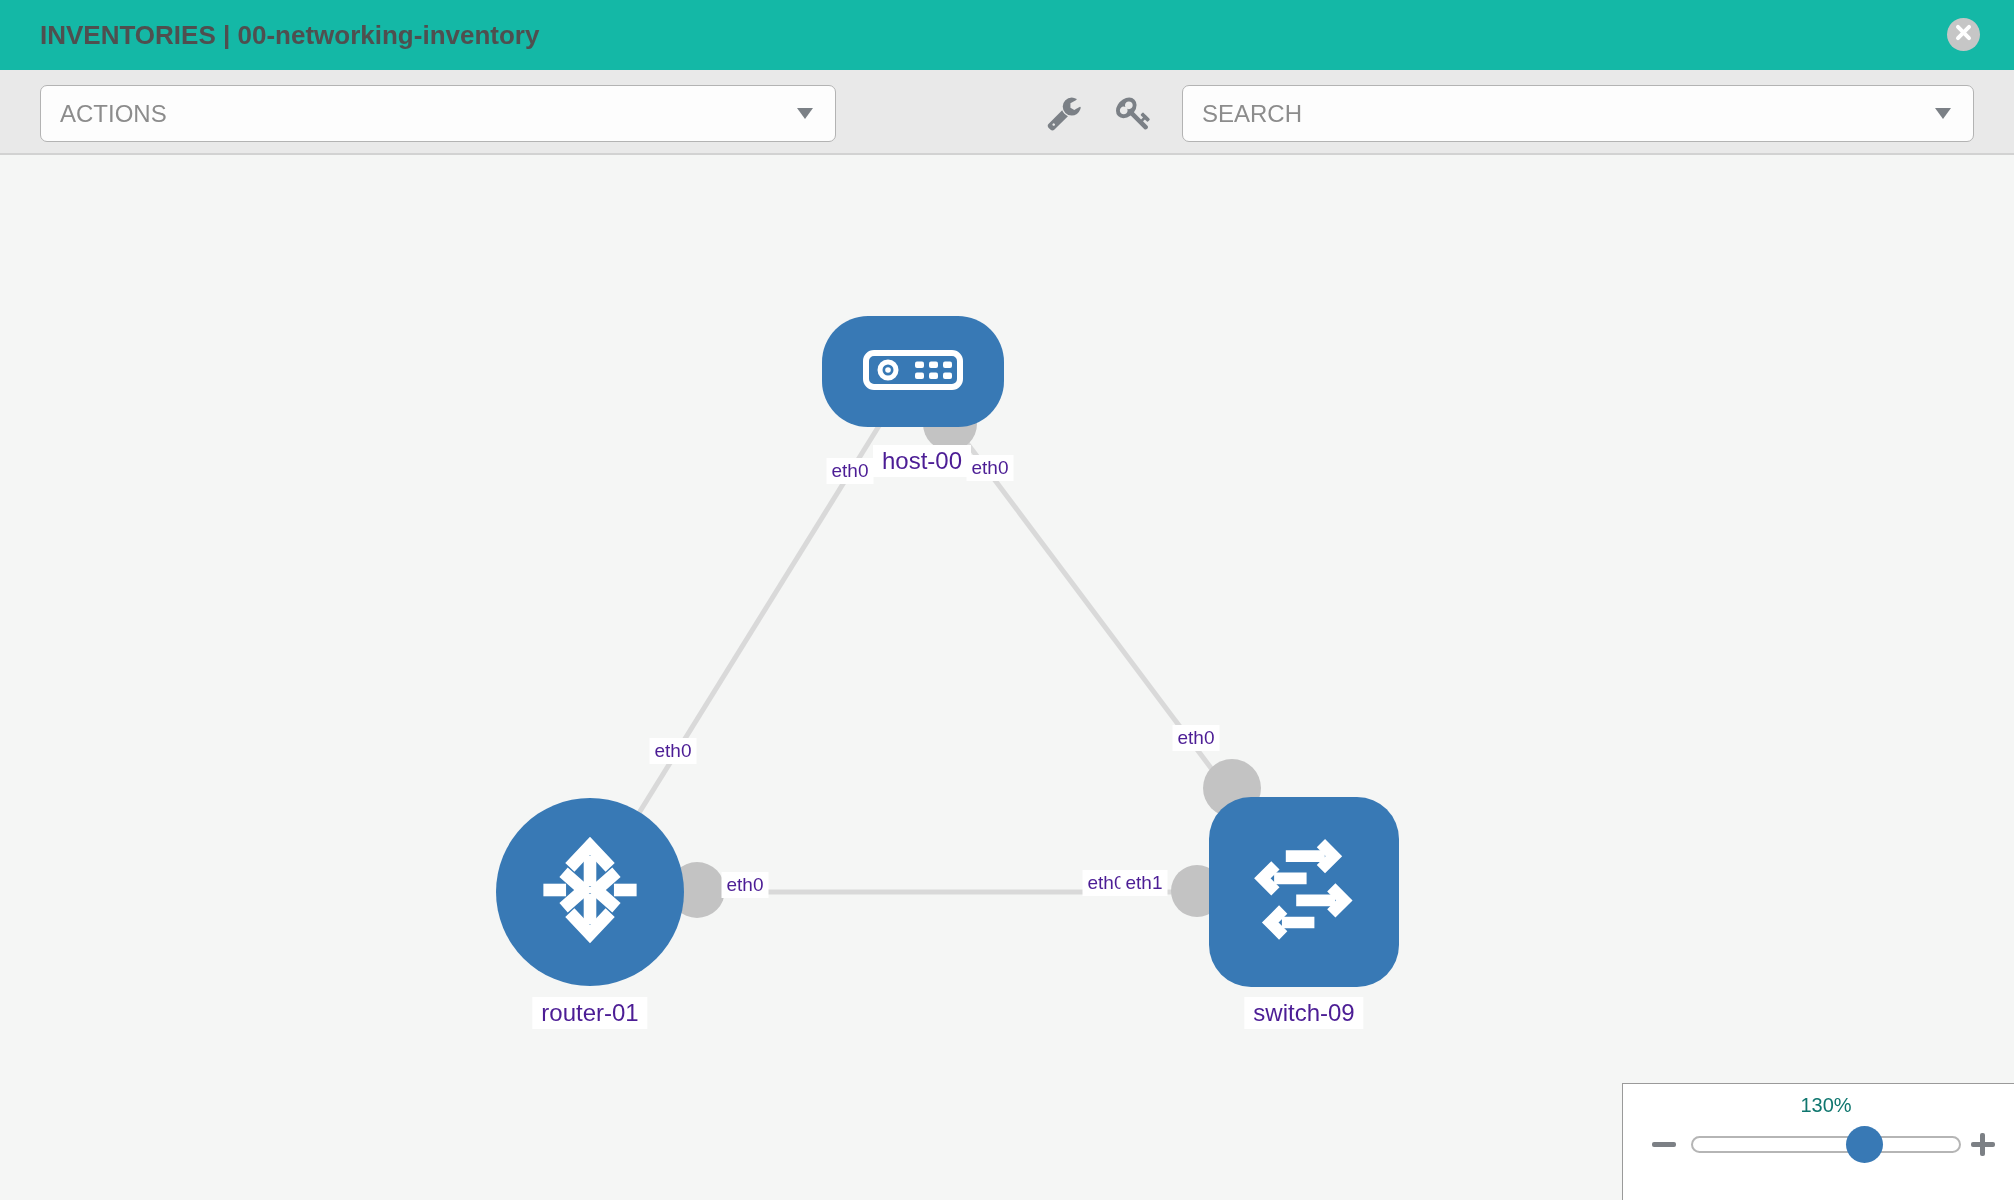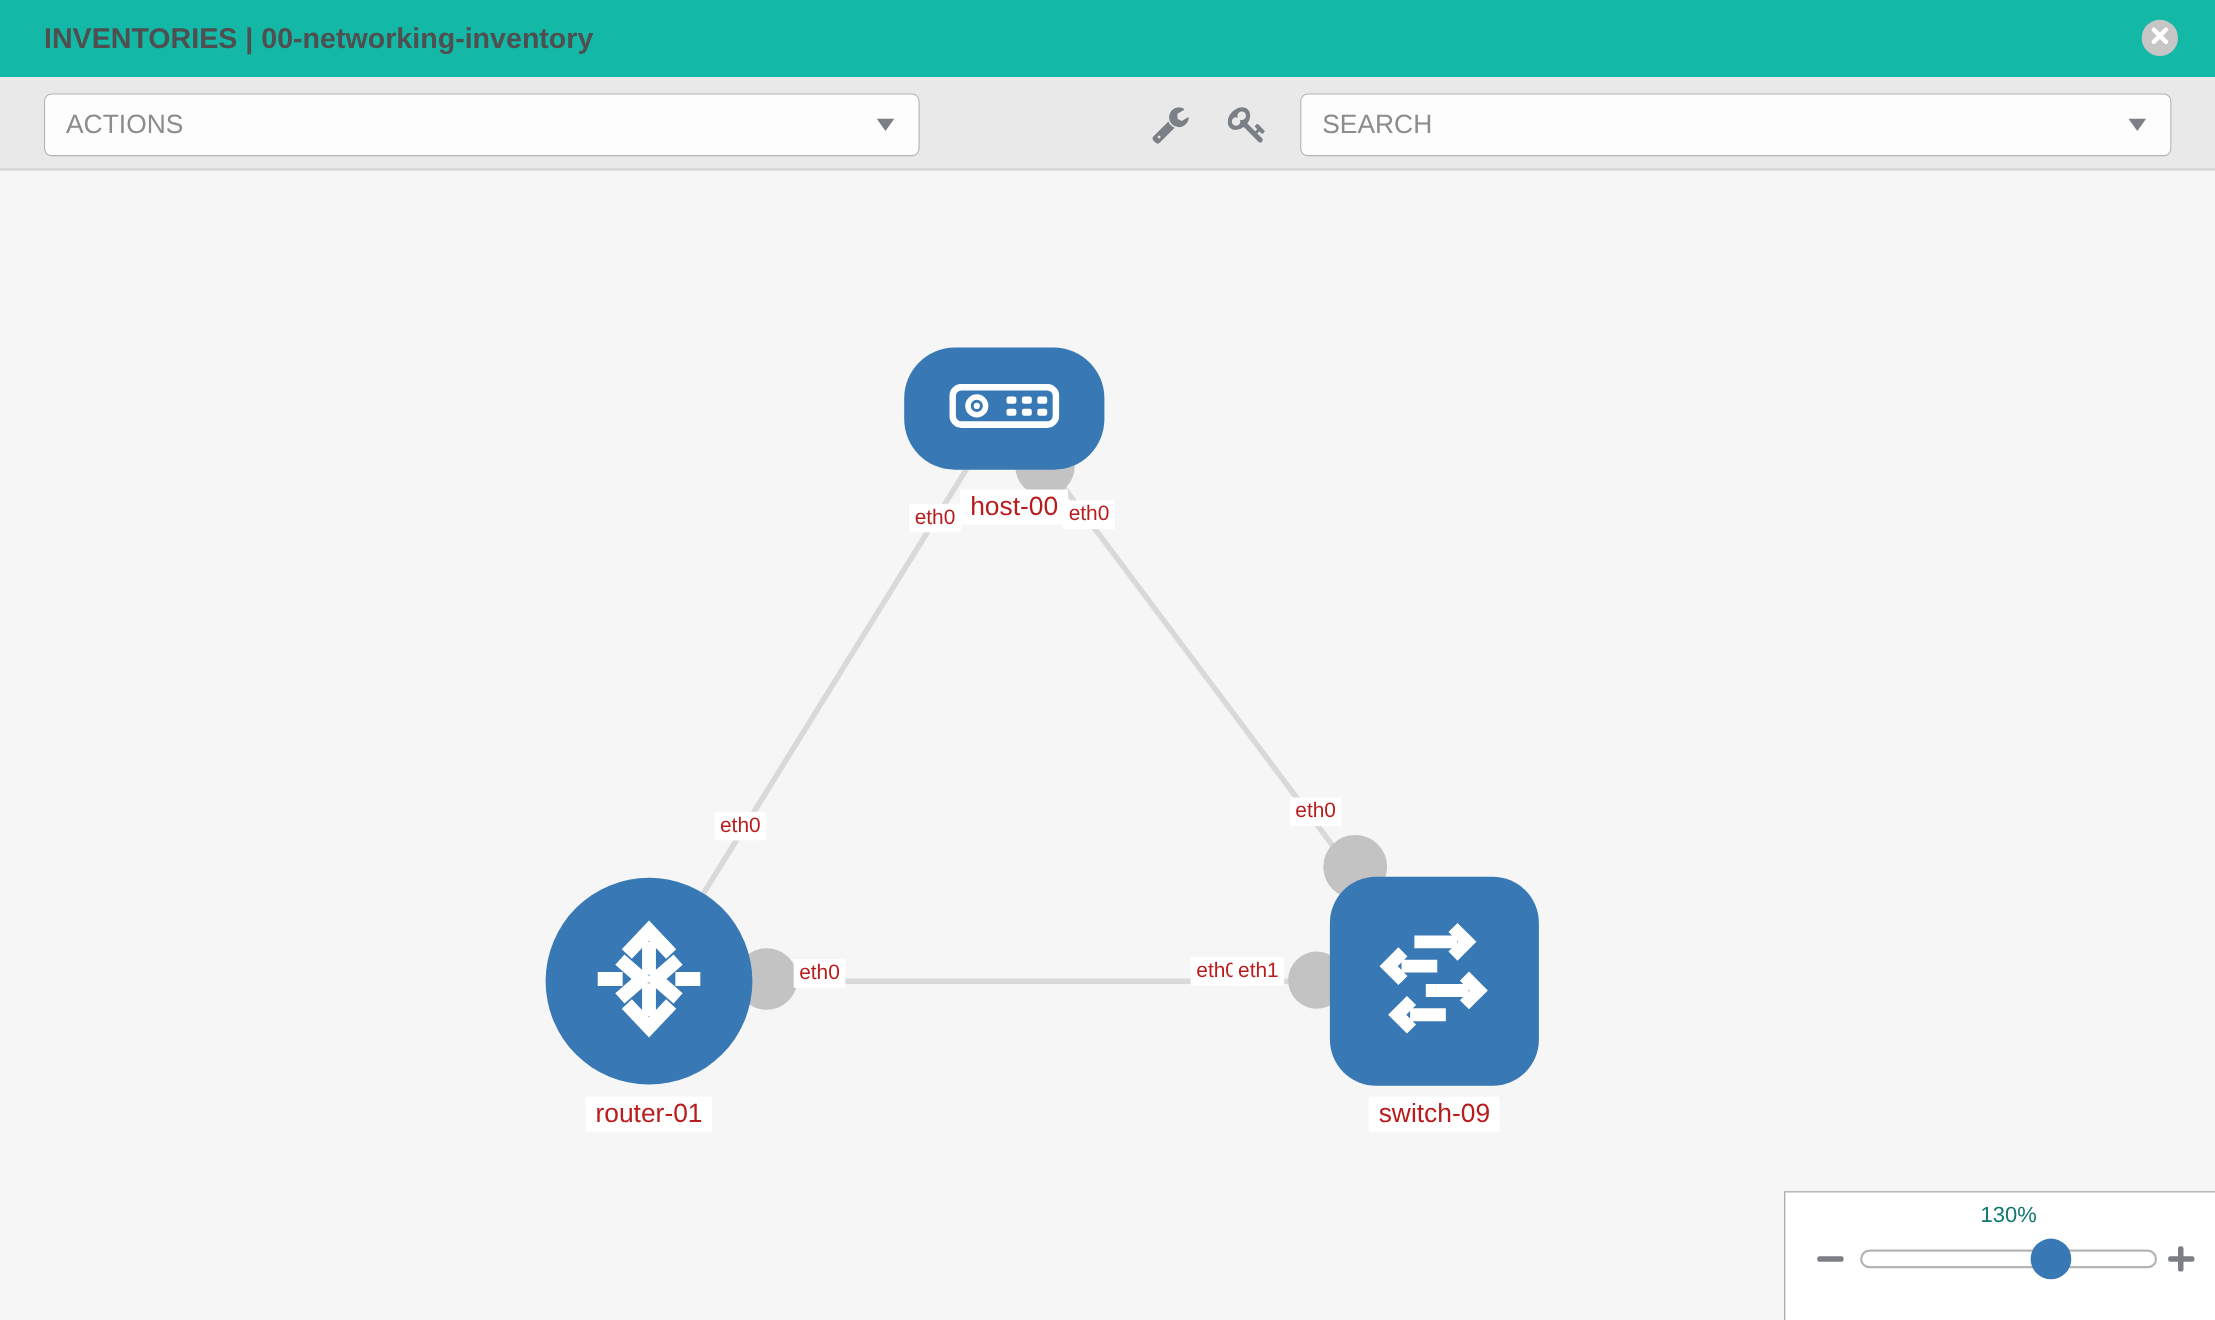--- a/index.html
+++ b/index.html
@@ -28,21 +28,21 @@
   .icon-wrench { left:1046px; }
   .icon-key { left:1116px; }
 
   
   .graph { position:absolute; left:0; top:155px; width:2014px; height:1045px; }
   .links-svg { position:absolute; left:0; top:0; z-index:1; }
   .node { position:absolute; background:#3879b5; display:flex; align-items:center; justify-content:center; z-index:5; cursor:pointer; }
   .node-host   { left:822px; top:161px; width:182px; height:111px; border-radius:46px; }
   .node-router { left:496px; top:643px; width:188px; height:188px; border-radius:50%; }
   .node-switch { left:1209px; top:642px; width:190px; height:190px; border-radius:42px; }
-  .iflabel, .nodelabel { position:absolute; background:#ffffff; color:#b91c1c; white-space:nowrap;
+  .iflabel, .nodelabel { position:absolute; background:#ffffff; color:#4c1d95; white-space:nowrap;
                          transform:translate(-50%,-50%); z-index:8; }
   .iflabel { font-size:19px; padding:2px 5px; }
   .nodelabel { font-size:24px; padding:2px 9px; z-index:9; }
   .if-front { z-index:10; }
 
   
   .zoom-panel { position:absolute; left:1622px; top:1083px; width:400px; height:125px; background:#ffffff;
                 border:1px solid #9a9a9a; z-index:20; }
   .zoom-level { position:absolute; left:68px; top:10px; width:270px; text-align:center; font-size:20px; color:#0f766e; }
   .zoom-minus, .zoom-plus { position:absolute; top:46px; width:26px; height:28px; cursor:pointer; }

